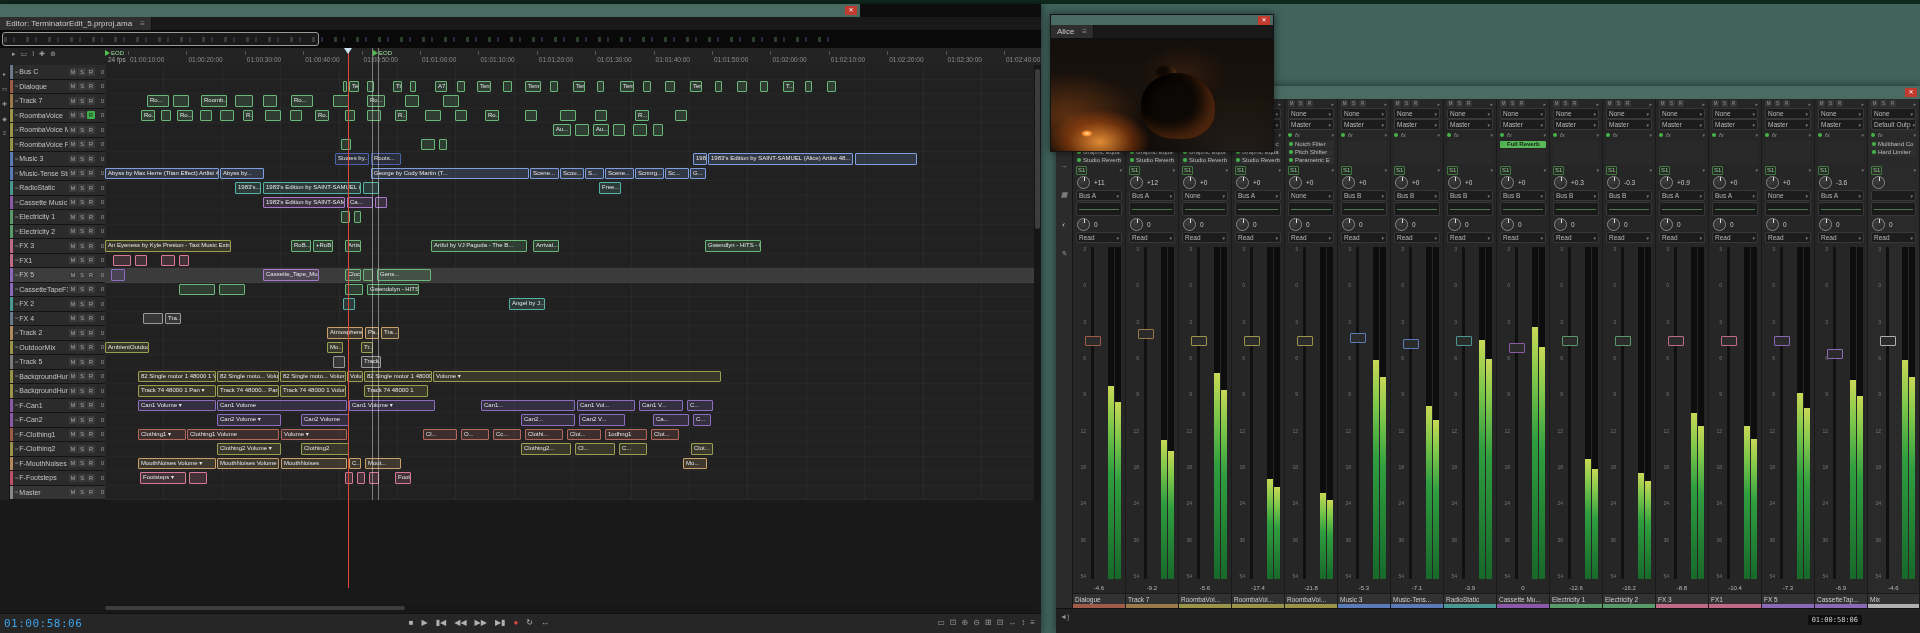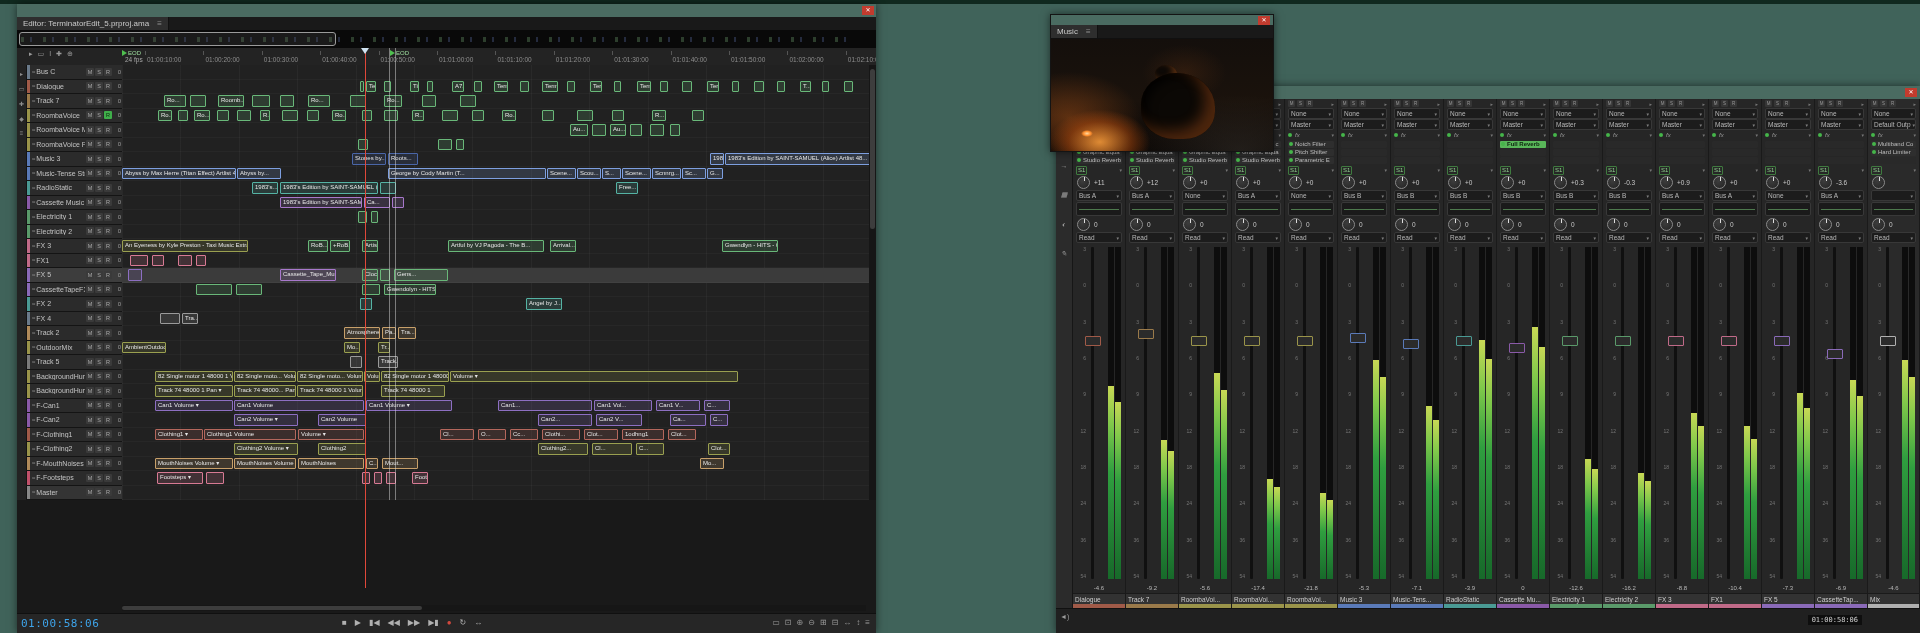--- a/index.html
+++ b/index.html
@@ -6,21 +6,21 @@
   body{width:1920px;height:633px;overflow:hidden;position:relative;background:#40635a;font-family:"Liberation Sans",sans-serif;-webkit-font-smoothing:antialiased}
   .top-strip{position:absolute;left:0;top:0;width:100%;height:4px;background:#10291f}
   .win{position:absolute;background:#1e1e1e;box-shadow:0 0 8px rgba(0,0,0,.55)}
   .teal-bar{position:relative;height:13px;background:#4a6b61}
   .close{position:absolute;top:2px;width:12px;height:9px;background:#c23b2e;color:#fff;font-size:6px;line-height:9px;text-align:center;cursor:default}
   .tabrow{height:13px;background:#191919;display:flex;border-bottom:1px solid #101010}
   .tab{display:inline-flex;align-items:center;background:#2e2e2e;padding:0 6px;font-size:8px;color:#c9c9c9;border-right:1px solid #111}
   .ham{margin-left:8px;color:#8f8f8f;font-size:8px}
 
   
-  .editor{left:17px;top:4px;width:859px;height:629px;z-index:10;overflow:hidden}
+  .editor{left:0;top:4px;width:1041px;height:629px;z-index:10;overflow:hidden}
   .editor .teal-bar{width:860px}
   .editor .titlefill{position:absolute;left:860px;right:0;top:0;height:13px;background:#0d0d0d}
   .overview{position:absolute;left:0;right:0;top:26px;height:18px;background:#090909}
   .ovwave{position:absolute;left:4px;width:836px;top:7px;height:5px;background:repeating-linear-gradient(90deg,rgba(110,160,110,.35) 0 3px,transparent 3px 9px,rgba(95,115,175,.32) 9px 11px,transparent 11px 22px)}
   .range{position:absolute;left:2px;top:2px;width:315px;height:12px;border:1px solid #9a9a9a;border-radius:3px;background:rgba(80,80,80,.25)}
   .rulerzone{position:absolute;left:0;right:0;top:44px;height:17px;background:#232323;border-bottom:1px solid #101010}
   .minitools{position:absolute;left:12px;top:2px;display:flex;gap:5px}
   .gicon{font-size:7px;color:#9a9a9a}
   .fps{position:absolute;left:108px;bottom:2px;font-size:6.5px;color:#a8a8a8}
   .tick{position:absolute;bottom:2px;font-size:6.5px;color:#8d8d8d;white-space:nowrap}
@@ -2564,21 +2564,21 @@
       <span class="mtc">01:00:58:06</span>
     </div>
   </section>
 
   <section class="win video">
     <div class="teal-bar">
       <span class="close" style="right:3px;top:1px">✕</span>
     </div>
     <div class="tabrow">
       <div class="tab">
-        <span>Music</span>
+        <span>Alice</span>
         <span class="ham">≡</span>
       </div>
     </div>
     <div class="vart">
       <div class="vhead"></div>
       <div class="vfigure"></div>
       <div class="vspark"></div>
     </div>
   </section>
 </div>

